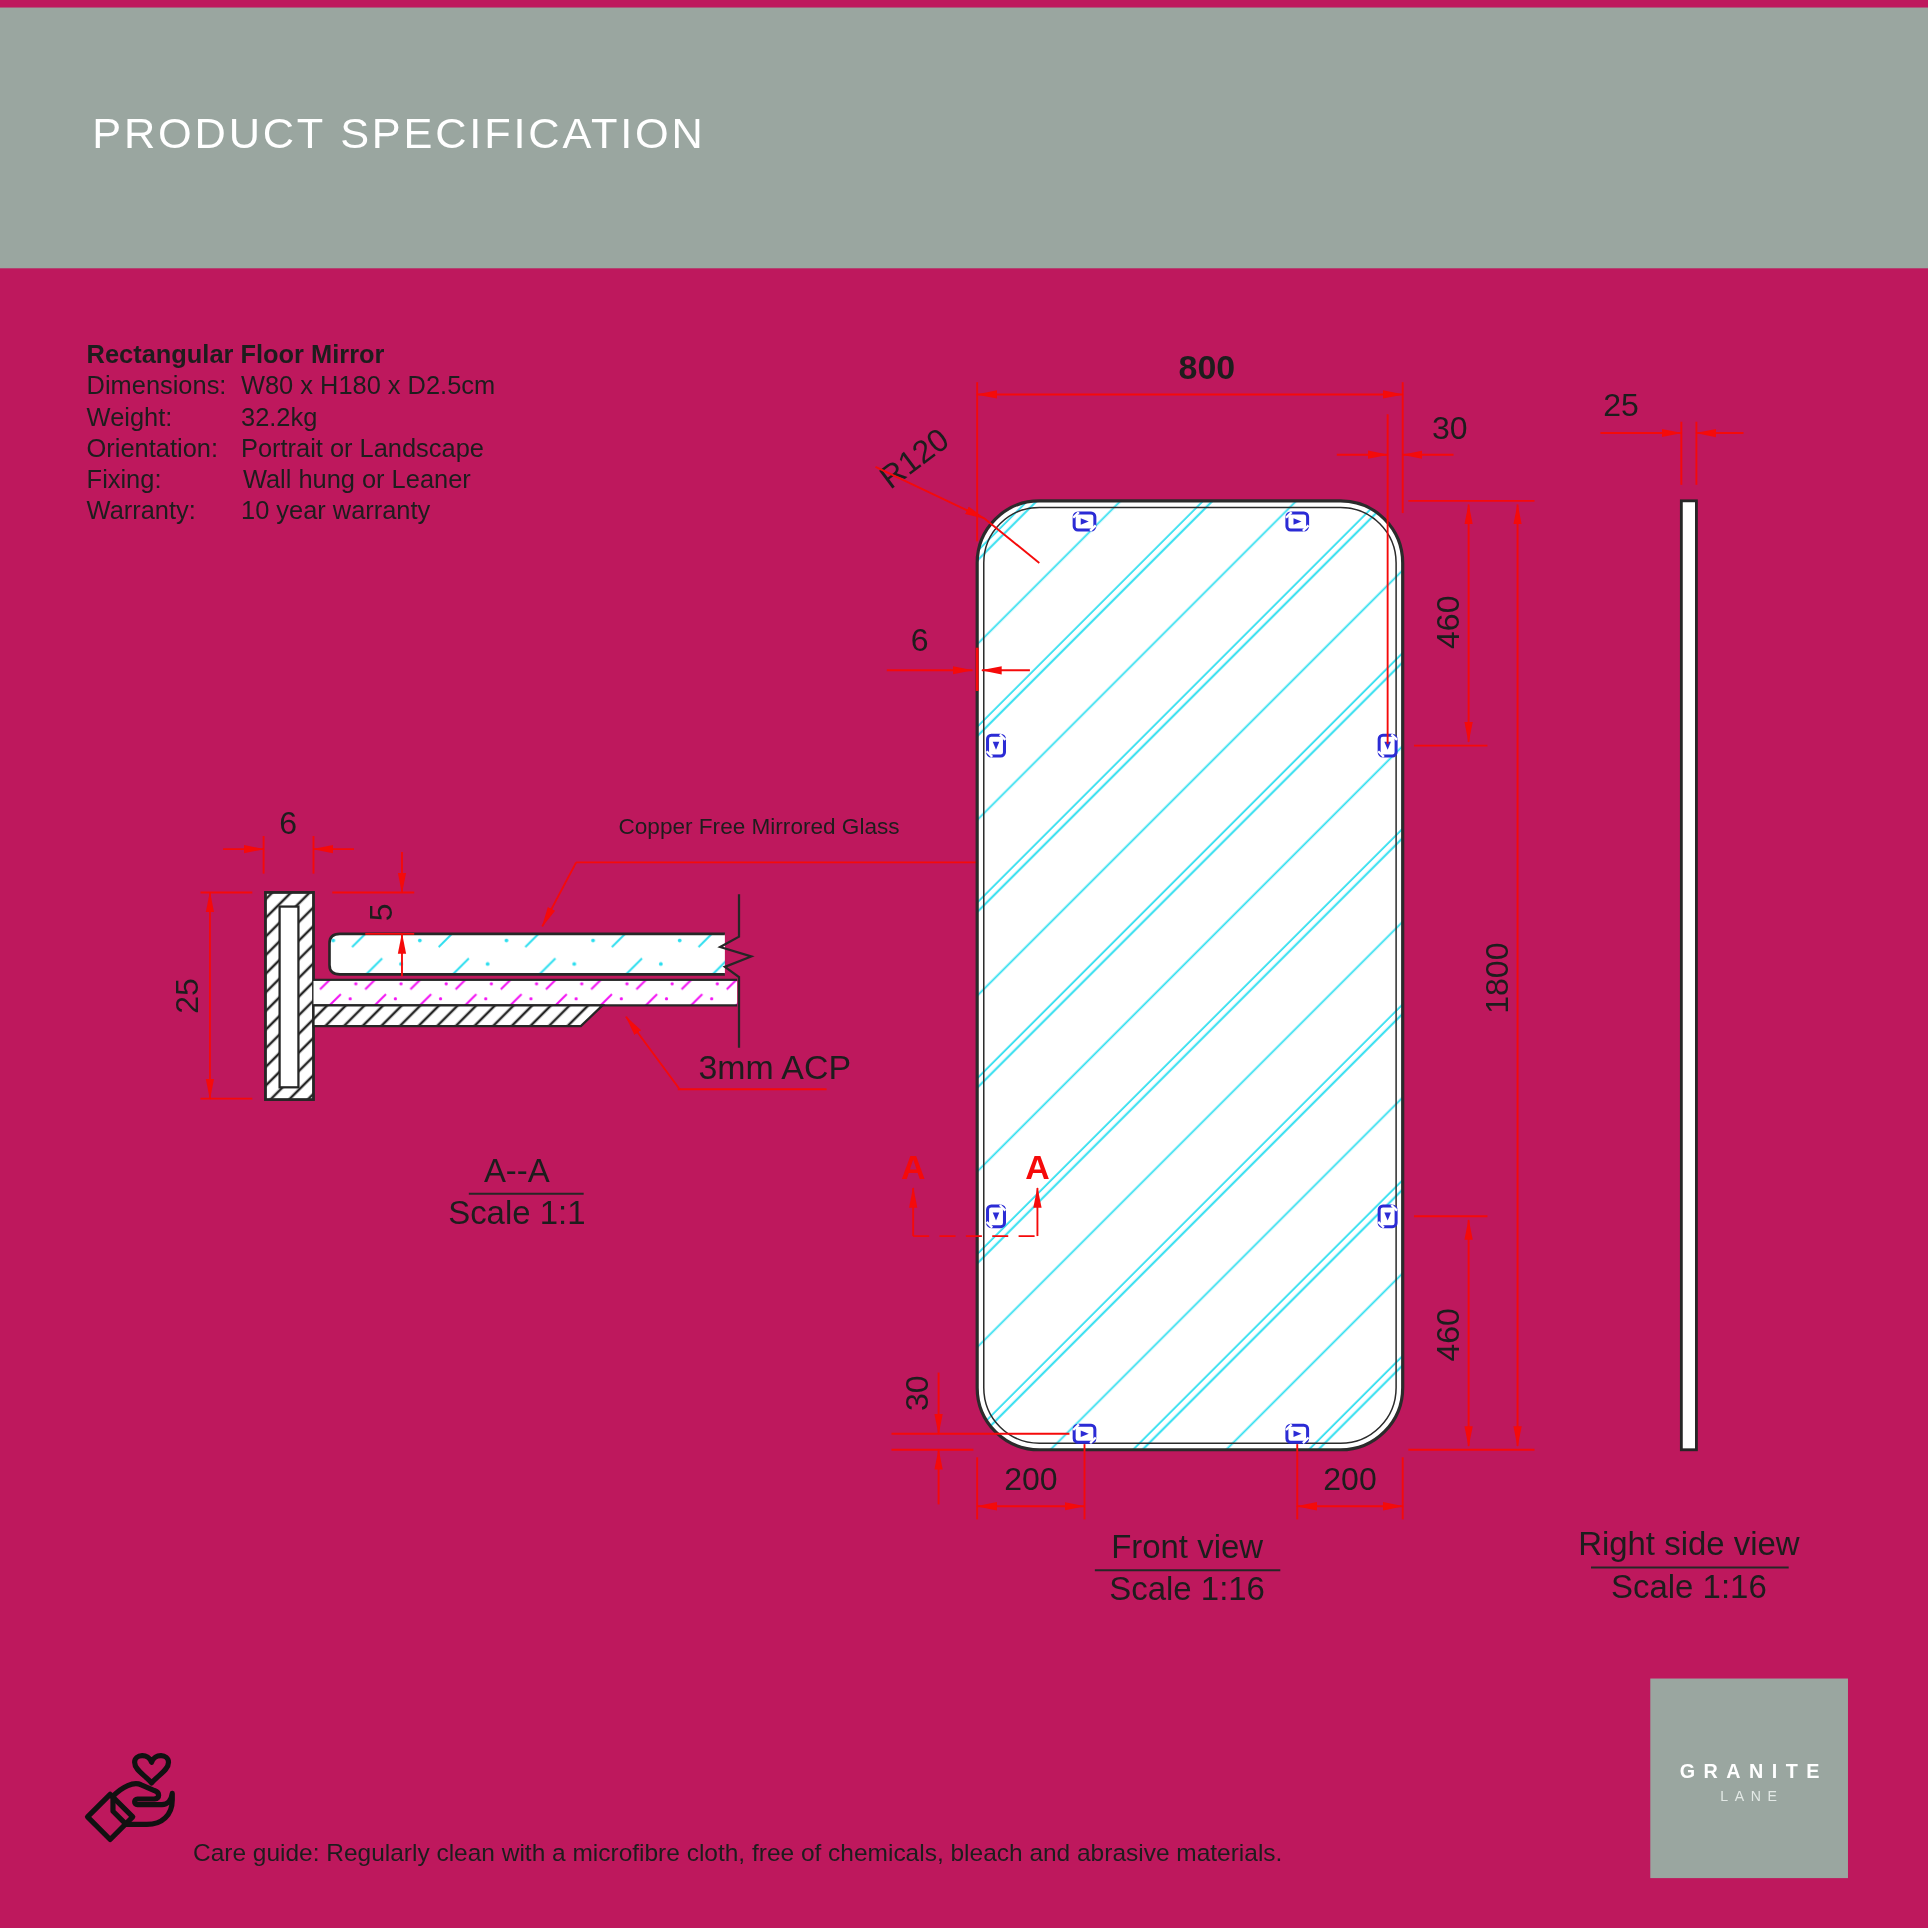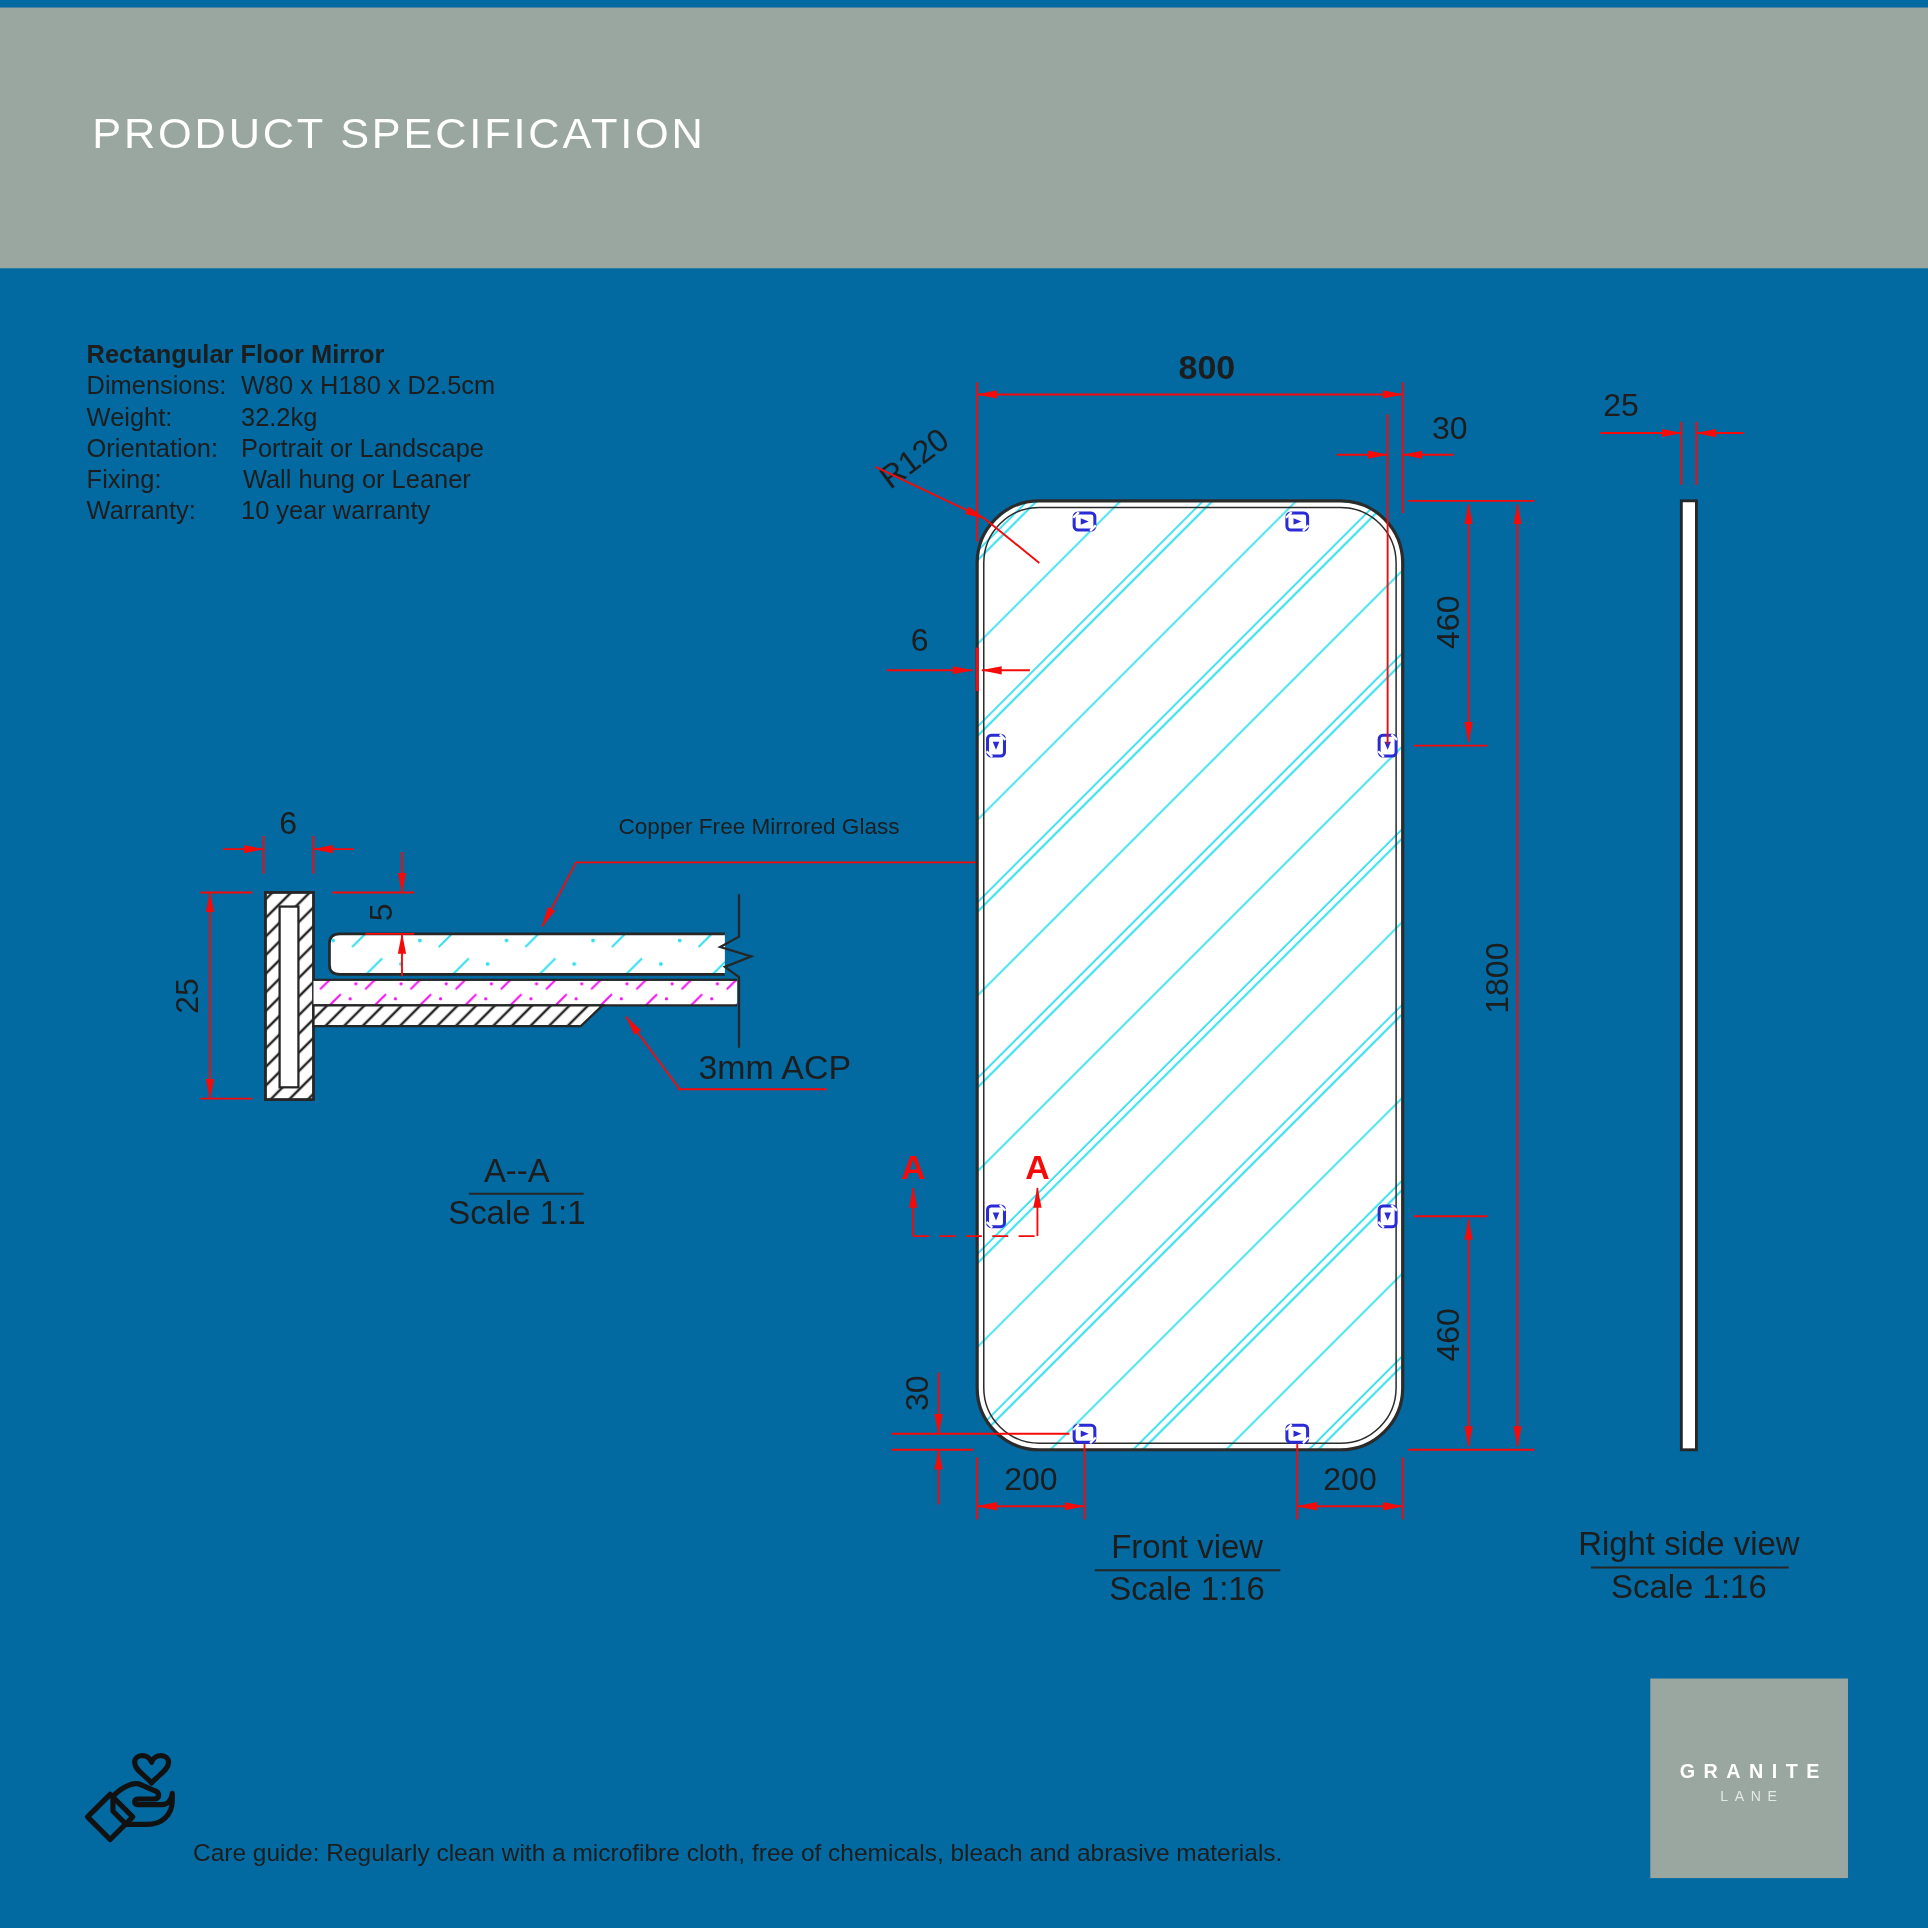--- a/index.html
+++ b/index.html
@@ -1,16 +1,16 @@
 <!DOCTYPE html>
 <html style="font-size:15px"><head>
 <meta charset="utf-8">
 <style>
   html,body{margin:0;padding:0;background:#ffffff;}
-  .page{position:relative;width:1928px;height:1928px;background:#0369a1;overflow:hidden;
+  .page{position:relative;width:1928px;height:1928px;background:#be185d;overflow:hidden;
         font-family:"Liberation Sans",sans-serif;}
   svg{position:absolute;left:0;top:0;}
   text{fill:#1d1d1d;}
   .banner-title{font-size:46px;font-weight:300;fill:#ffffff;letter-spacing:3px;}
   .prod-name{font-size:27px;font-weight:700;}
   .spec{font-size:27px;font-weight:400;}
   .dim{font-size:34px;}
   .dimbold{font-size:36px;font-weight:700;}
   .cad{font-size:35px;}
   .small-label{font-size:24px;}

